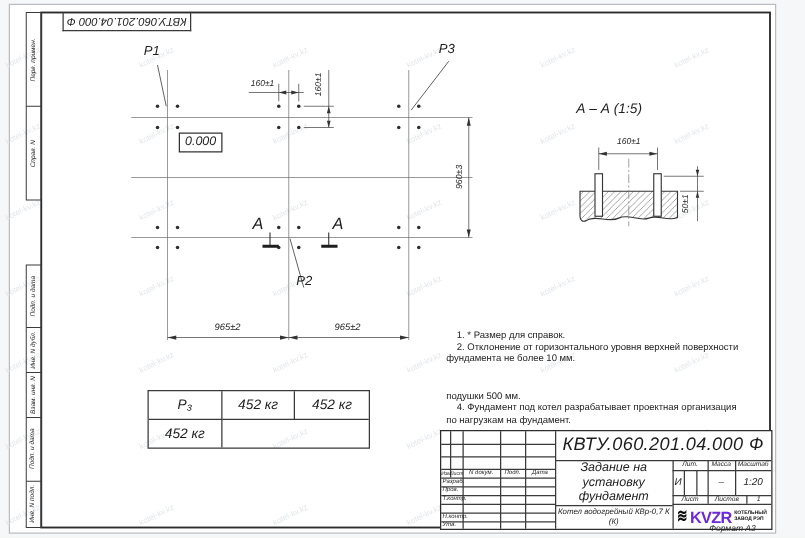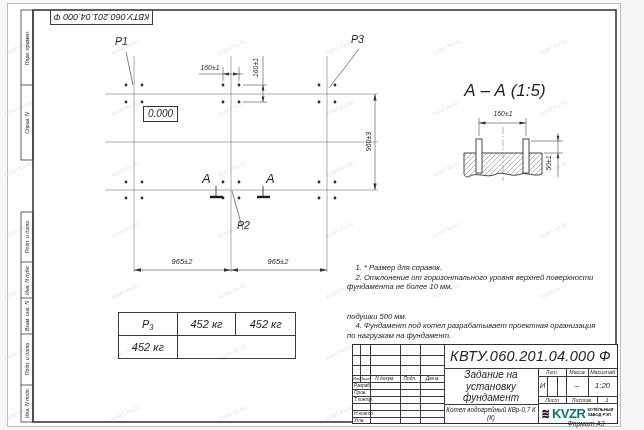--- a/index.html
+++ b/index.html
@@ -5,34 +5,34 @@
   html,body{margin:0;padding:0;}
   body{font-family:"Liberation Sans",sans-serif;background:#eceeef;}
   #page{position:relative;width:644px;height:430px;background:#f6f7f8;overflow:hidden;}
   #sheet{position:absolute;left:7px;top:3px;width:612px;height:422px;background:#ffffff;border:1px solid #b9bdc2;}
   #wm{position:absolute;left:0;top:0;width:644px;height:430px;overflow:hidden;display:flex;flex-wrap:wrap;align-content:flex-start;pointer-events:none;}
   #wm span{display:block;width:107px;height:61px;transform:rotate(-26deg);color:#e3e7ea;font-size:6.5px;white-space:nowrap;padding-top:26px;box-sizing:border-box;}
   svg{position:absolute;left:0;top:0;}
   .dt{position:absolute;font-style:italic;color:#1f1f1f;white-space:nowrap;font-family:"Liberation Sans",sans-serif;}
   .rot{transform:rotate(-90deg);text-align:center;}
   .ml{position:absolute;font-size:5.2px;font-style:italic;color:#2a2a2a;text-align:center;transform:rotate(-90deg);white-space:nowrap;height:8px;line-height:8px;}
-  .note{position:absolute;left:347px;font-size:7.6px;font-style:italic;color:#222;white-space:pre;}
+  .note{position:absolute;left:357px;font-size:7.6px;color:#222;white-space:pre;}
   
   #ltab{position:absolute;left:118px;top:312px;width:176px;height:45px;border:1px solid #3a3a3a;display:grid;grid-template-columns:1fr 1fr 1fr;grid-template-rows:23px 1fr;}
   #ltab div{border-right:1px solid #3a3a3a;border-bottom:1px solid #3a3a3a;display:flex;align-items:center;justify-content:center;font-style:italic;font-size:11px;color:#1d1d1d;}
   #ltab div:nth-child(3n){border-right:none;}
   #ltab div:nth-child(n+4){border-bottom:none;}
   
   #tb{position:absolute;left:352px;top:344px;width:264px;height:78px;border:1.2px solid #2d2d2d;background:#fff;}
   .tbl{position:absolute;background:#3a3a3a;}
   .tbt{position:absolute;color:#1d1d1d;font-style:italic;white-space:nowrap;}
   .c{text-align:center;}
   #logo{position:absolute;left:185px;top:58px;width:79px;height:20px;display:flex;align-items:center;justify-content:center;gap:2px;}
   #logo .mk{font-weight:bold;font-size:10px;transform:scaleY(1.5);color:#0d0d0d;}
-  #logo .lg{font-weight:bold;font-size:13px;letter-spacing:-0.5px;color:#0f766e;}
+  #logo .lg{font-weight:bold;font-size:13px;letter-spacing:-0.5px;color:#6d28d9;}
   #logo .sb{font-size:4px;font-weight:bold;color:#111;line-height:4.8px;}
   #desigbox{position:absolute;left:50px;top:10px;width:101px;height:14px;border:1px solid #3a3a3a;border-top:none;}
   #desigbox div{width:100%;height:100%;text-align:center;line-height:14px;font-size:9px;font-style:italic;color:#1d1d1d;transform:rotate(180deg);white-space:nowrap;}
 </style>
 </head>
 <body>
 
 <div id="page">
   <div id="sheet"></div>
   <div id="wm">
@@ -212,21 +212,21 @@
   <div class="dt" style="left:237px;top:219px;font-size:10.5px;">P2</div>
   <div class="dt" style="left:143px;top:106px;width:33px;height:14px;border:1px solid #333;text-align:center;font-size:10px;line-height:14px;background:#fff;">0.000</div>
   <div class="dt" style="left:202px;top:171px;font-size:13px;">A</div>
   <div class="dt" style="left:266px;top:171px;font-size:13px;">A</div>
   <div class="dt" style="left:195px;top:64px;width:30px;text-align:center;font-size:6.8px;">160±1</div>
   <div class="dt rot" style="left:243px;top:62px;width:28px;height:11px;font-size:6.8px;">160±1</div>
   <div class="dt" style="left:162px;top:257px;width:40px;text-align:center;font-size:7.5px;">965±2</div>
   <div class="dt" style="left:258px;top:257px;width:40px;text-align:center;font-size:7.5px;">965±2</div>
   <div class="dt rot" style="left:355px;top:136px;width:30px;height:11px;font-size:7px;">960±3</div>
 
-  <div class="dt" style="left:461px;top:81px;width:88px;text-align:center;font-size:17px;">А – А (1:5)</div>
+  <div class="dt" style="left:461px;top:81px;width:88px;font-size:11px;">А – А (1:5)</div>
   <div class="dt" style="left:488px;top:110px;width:30px;text-align:center;font-size:6.8px;">160±1</div>
   <div class="dt rot" style="left:538px;top:158px;width:24px;height:10px;font-size:6.8px;">50±1</div>
 
   <div class="note" style="top:263px;">    1. * Размер для справок.</div>
   <div class="note" style="top:272.7px;">    2. Отклонение от горизонтального уровня верхней поверхности</div>
   <div class="note" style="top:282.4px;">фундамента не более 10 мм.</div>
   <div class="note" style="top:311.5px;">подушки 500 мм.</div>
   <div class="note" style="top:321.2px;">    4. Фундамент под котел разрабатывает проектная организация</div>
   <div class="note" style="top:330.9px;">по нагрузкам на фундамент.</div>
 

